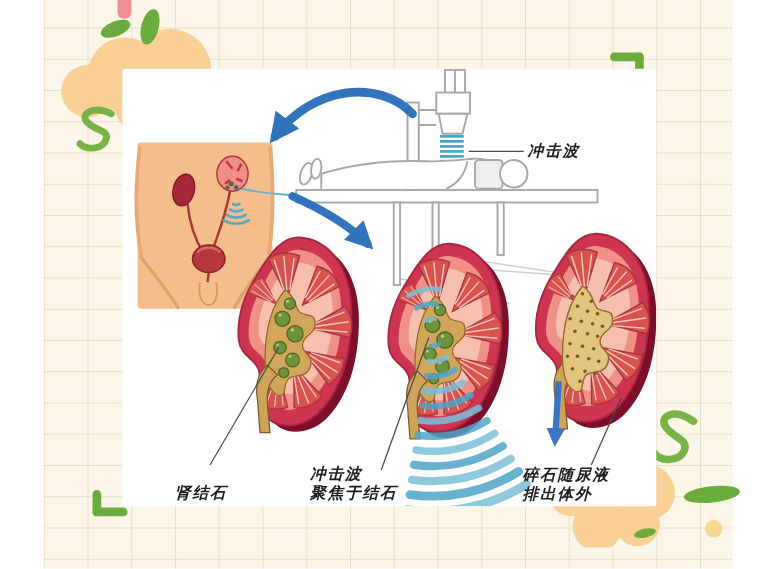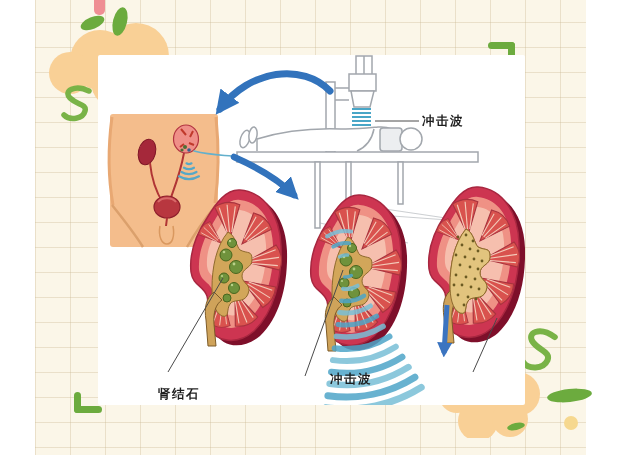--- a/index.html
+++ b/index.html
@@ -20,21 +20,21 @@
   .deco{position:absolute;}
   .leaf{background:#6cab3e;border-radius:50%;}
   .bracket-bar{position:absolute;background:#6cab3e;border-radius:4px;}
   .panel{
     position:absolute;left:98px;top:55px;width:427px;height:350px;
     background:#ffffff;border-radius:2px;overflow:hidden;
   }
   .panel svg.scene{position:absolute;left:0;top:0;}
   .lbl{
     position:absolute;color:#1d1d1d;font-weight:700;font-size:12.5px;
-    letter-spacing:1.5px;line-height:1.2;text-align:right;white-space:nowrap;
+    letter-spacing:1.5px;line-height:1.2;text-align:left;white-space:nowrap;font-style:italic;
   }
   .pink-bar{position:absolute;left:94px;top:0;width:11px;height:15px;
     background:#ef8e93;border-radius:0 0 5px 5px;}
   .dot{border-radius:50%;}
 </style>
 </head>
 <body>
 
 <div class="grid-bg"></div>
 
@@ -264,14 +264,19 @@
     <path d="M70,317 L125,223"></path>
     <path d="M207,321 L245,215"></path>
     <path d="M375,317 L399,263"></path>
   </g>
 </svg>
 
   <div class="lbl" style="left:324px;top:59px;">冲击波</div>
   <div class="lbl" style="left:42px;top:332px;width:60px;">肾结石</div>
   <div class="lbl" style="left:150px;top:317px;width:124px;">
     <div>冲击波</div>
+    <div>聚焦于结石</div>
+  </div>
+  <div class="lbl" style="left:320px;top:318px;width:126px;">
+    <div>碎石随尿液</div>
+    <div>排出体外</div>
   </div>
 </div>
 
 </body></html>

